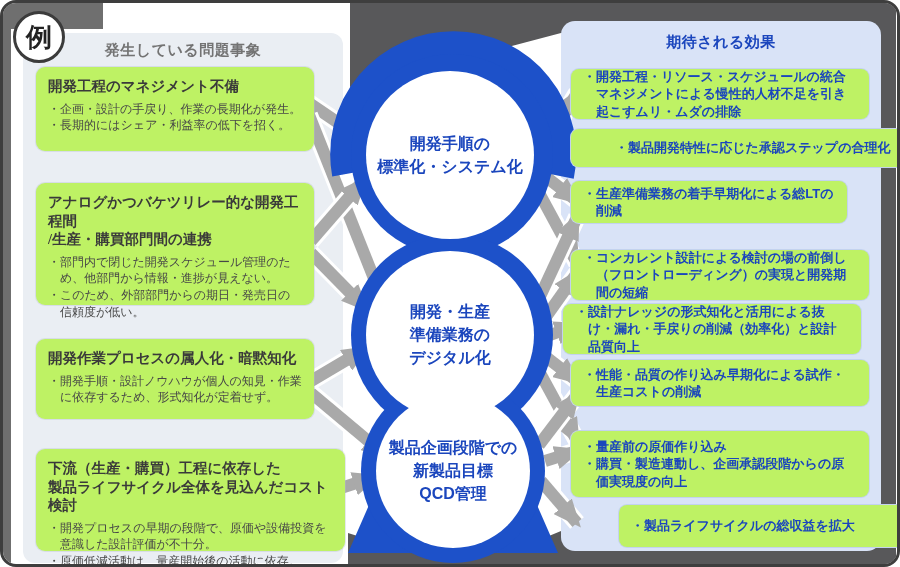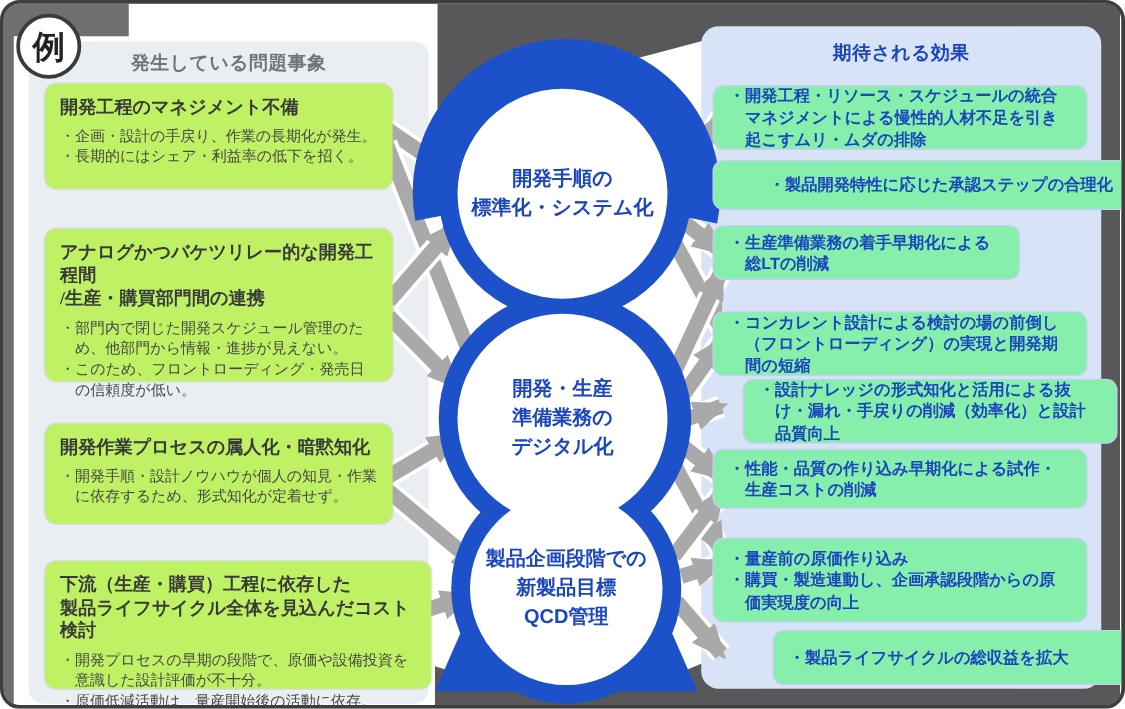--- a/index.html
+++ b/index.html
@@ -31,21 +31,21 @@
   }
   .lbox .title{
     font-size:14.5px;font-weight:bold;color:var(--ink);
     line-height:1.28;margin:0 0 5px 0;white-space:pre-line;
   }
   .lbox .bullet{
     font-size:12px;color:#474747;line-height:1.4;
     padding-left:1em;text-indent:-1em;
   }
   .rbox{
-    position:absolute;background:#86efac;border-radius:8px;
+    position:absolute;background:#bef264;border-radius:8px;
     box-sizing:border-box;padding:6px 12px;
     display:flex;flex-direction:column;justify-content:center;
     box-shadow:0 0 0 1px #c3d2ee;
   }
   .rbox .bullet{
     font-size:13px;font-weight:bold;color:var(--text-blue);
     line-height:1.32;padding-left:1em;text-indent:-1em;
   }
   .circle-label{
     position:absolute;transform:translate(-50%,-50%);
@@ -147,21 +147,21 @@
   <div class="lbox" style="left:33px;top:64px;width:278px;height:84px;">
     <div class="title">開発工程のマネジメント不備</div>
     <div class="bullet">・企画・設計の手戻り、作業の長期化が発生。</div>
     <div class="bullet">・長期的にはシェア・利益率の低下を招く。</div>
   </div>
 
   <div class="lbox" style="left:33px;top:180px;width:278px;height:122px;font-family:Liberation Serif, serif;">
     <div class="title">アナログかつバケツリレー的な開発工程間
 /生産・購買部門間の連携</div>
     <div class="bullet">・部門内で閉じた開発スケジュール管理のため、他部門から情報・進捗が見えない。</div>
-    <div class="bullet">・このため、フロントローディング・発売日の信頼度が低い。</div>
+    <div class="bullet">・このため、外部部門からの期日・発売日の信頼度が低い。</div>
   </div>
 
   <div class="lbox" style="left:33px;top:336px;width:278px;height:80px;">
     <div class="title">開発作業プロセスの属人化・暗黙知化</div>
     <div class="bullet">・開発手順・設計ノウハウが個人の知見・作業に依存するため、形式知化が定着せず。</div>
   </div>
 
   <div class="lbox" style="left:33px;top:446px;width:309px;height:102px;">
     <div class="title">下流（生産・購買）工程に依存した
 製品ライフサイクル全体を見込んだコスト検討</div>
@@ -179,27 +179,27 @@
 QCD管理</div>
 
   <div class="abs panel-header" style="left:558px;top:30px;width:320px;color:var(--text-blue);">期待される効果</div>
 
   <div class="rbox" style="left:568px;top:66px;width:298px;height:50px;">
     <div class="bullet">・開発工程・リソース・スケジュールの統合マネジメントによる慢性的人材不足を引き起こすムリ・ムダの排除</div>
   </div>
   <div class="rbox" style="left:568px;top:126px;width:346px;height:38px;padding-left:44px;">
     <div class="bullet">・製品開発特性に応じた承認ステップの合理化</div>
   </div>
-  <div class="rbox" style="left:568px;top:178px;width:244px;height:42px;">
+  <div class="rbox" style="left:568px;top:178px;width:276px;height:42px;">
     <div class="bullet">・生産準備業務の着手早期化による総LTの削減</div>
   </div>
   <div class="rbox" style="left:568px;top:247px;width:298px;height:50px;font-family:Liberation Serif, serif;">
     <div class="bullet">・コンカレント設計による検討の場の前倒し（フロントローディング）の実現と開発期間の短縮</div>
   </div>
-  <div class="rbox" style="left:592px;top:301px;width:298px;height:50px;padding-left:12px;">
+  <div class="rbox" style="left:560px;top:301px;width:298px;height:50px;padding-left:12px;">
     <div class="bullet">・設計ナレッジの形式知化と活用による抜け・漏れ・手戻りの削減（効率化）と設計品質向上</div>
   </div>
   <div class="rbox" style="left:568px;top:357px;width:298px;height:46px;">
     <div class="bullet">・性能・品質の作り込み早期化による試作・生産コストの削減</div>
   </div>
   <div class="rbox" style="left:568px;top:428px;width:298px;height:66px;">
     <div class="bullet">・量産前の原価作り込み</div>
     <div class="bullet">・購買・製造連動し、企画承認段階からの原価実現度の向上</div>
   </div>
   <div class="rbox" style="left:568px;top:502px;width:298px;height:42px;margin-left:48px;">

